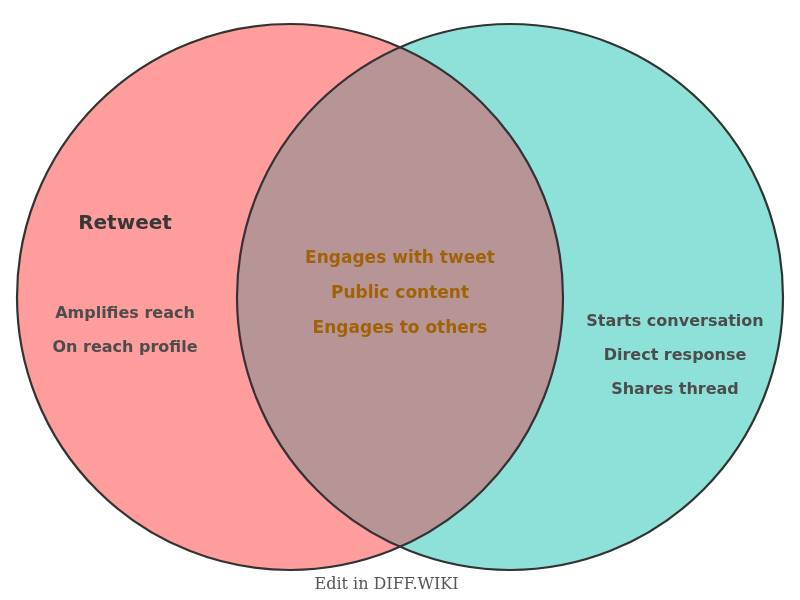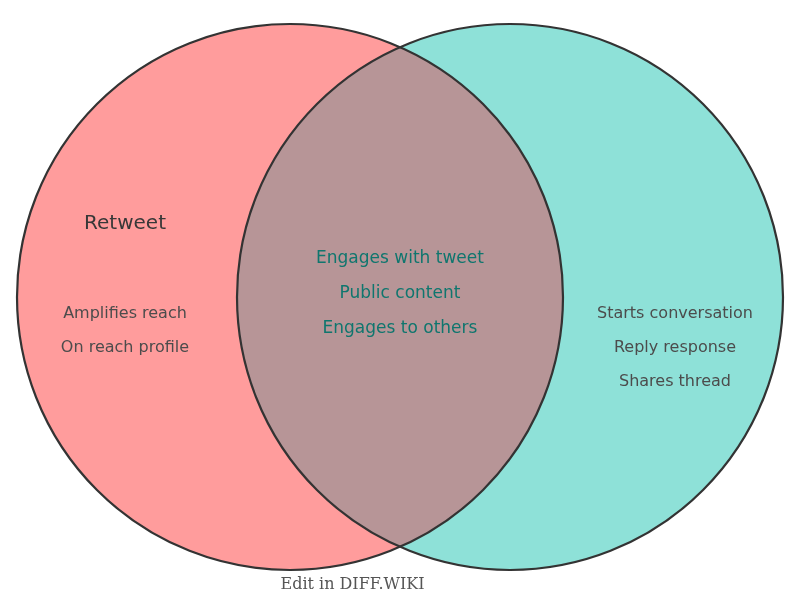--- a/index.html
+++ b/index.html
@@ -28,58 +28,59 @@
   .circle-fill {
     stroke: none;
   }
   .lens-fill {
     stroke: none;
   }
   .label {
     position: absolute;
     text-align: center;
     color: #4c4c4c;
-    font-weight: normal;
+    font-weight: bold;
     font-size: 16px;
   }
   .circle-title {
     font-size: 20px;
     color: #383838;
     line-height: 28px;
     top: 208px;
     width: 250px;
   }
   .left-title  { left: 0px; }
   .right-title { left: 550px; }
   .side-list {
     top: 296px;
     width: 220px;
     line-height: 34px;
   }
   .left-list  { left: 15px; }
-  .right-list { left: 565px; }
+  .right-list { left: 565px; margin-top: 8px; }
   .center-list {
     top: 240px;
     left: 290px;
     width: 220px;
     line-height: 35px;
     font-size: 17px;
-    color: #0f766e;
+    color: #a16207;
   }
   .caption {
     position: absolute;
     top: 575px;
     left: 0;
     width: 705px;
     text-align: center;
     font-family: "DejaVu Serif", "Liberation Serif", serif;
     font-size: 16px;
     line-height: 18px;
     color: #555555;
     cursor: pointer;
+    padding-left: 34px;
   }
 </style>
 </head>
 <body>
 
 <div class="canvas">
 
   <svg class="venn" width="800" height="600" viewBox="0 0 800 600">
 
     <circle class="circle-fill" cx="290" cy="297" r="273" fill="#ff9c9c"></circle>
@@ -100,19 +101,19 @@
 
   <div class="label center-list">
     <div>Engages with tweet</div>
     <div>Public content</div>
     <div>Engages to others</div>
   </div>
 
 
   <div class="label side-list right-list">
     <div>Starts conversation</div>
-    <div>Reply response</div>
+    <div>Direct response</div>
     <div>Shares thread</div>
   </div>
 
   <div class="caption">Edit in DIFF.WIKI</div>
 
 </div>
 
 </body></html>

